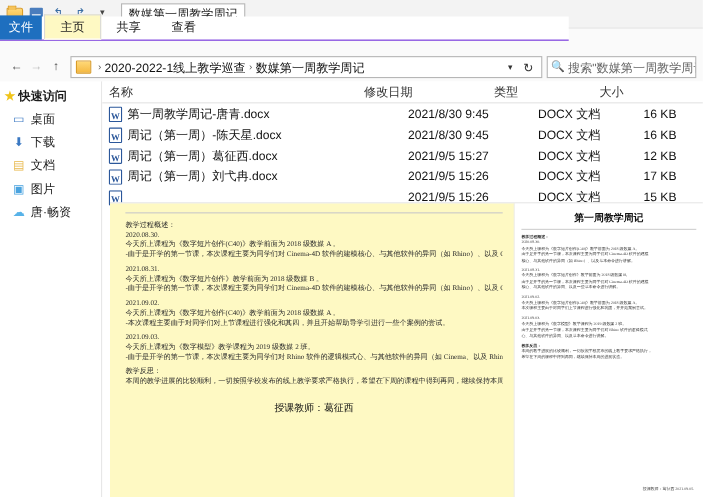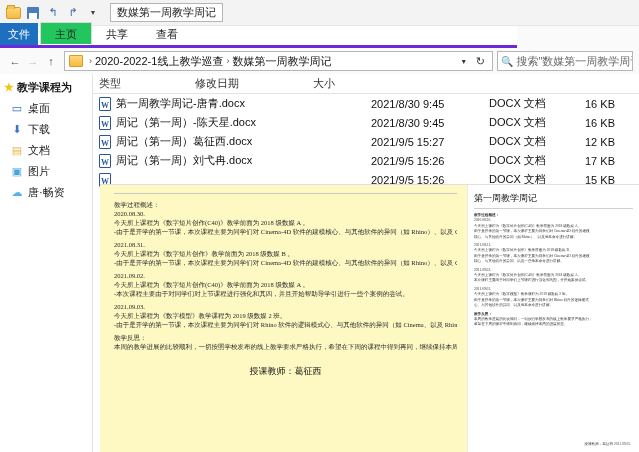--- a/index.html
+++ b/index.html
@@ -55,36 +55,36 @@
   }
   .caret-glyph { font-size: 7px; color: #444; }
   .title-text {
     font-size: 11px; color: #1a1a1a; margin-left: 6px;
     border: 1px solid #b5b5b5; background: #fff;
     padding: 1px 6px;
   }
 
   
   .ribbon-tabs {
-    position: absolute; left: 0; top: 26px; width: 517px; height: 22px;
+    position: absolute; left: 0; top: 15px; width: 517px; height: 22px;
     background: #ffffff;
     display: flex; align-items: flex-end;
-    border-bottom: 3px solid #6d28d9;
+    border-bottom: 1px solid #6d28d9;
   }
   .file-tab {
     background: #1e6fbf; color: #fff;
     font-size: 11px; height: 22px; line-height: 22px;
     padding: 0 8px; margin-right: 2px;
   }
   .rtab {
     font-size: 11px; color: #222; height: 22px; line-height: 22px;
     padding: 0 14px;
   }
   .rtab.active {
-    background: #22c55e; border: 1px solid #d9d9d9; border-bottom-color: #fff;
+    background: #fef9c3; border: 1px solid #d9d9d9; border-bottom-color: #fff;
     height: 23px;
   }
 
   
   .navbar {
     position: absolute; left: 0; top: 48px; width: 639px; height: 26px;
     background: #fafafa;
     display: flex; align-items: center;
     padding: 0 6px;
   }
@@ -207,22 +207,22 @@
     font-size: 6.5px; color: #2a2a2a; line-height: 9px;
     font-family: "Liberation Serif", serif;
     white-space: nowrap; overflow: hidden;
   }
   .dl-line.gap { height: 4px; }
   .dl-sign {
     text-align: center; font-size: 9px; color: #111; margin-top: 14px;
     font-family: "Liberation Serif", serif;
   }
   .dr-title {
-    font-size: 9px; color: #111;
-    font-family: "Liberation Serif", serif; margin: 2px 0 3px 0;
+    text-align: center; font-size: 9px; color: #111;
+    font-family: "Liberation Serif", serif; margin: 2px 0 3px 0; font-weight: bold;
   }
   .dr-rule { height: 1px; background: #cfcfcf; margin-bottom: 4px; }
   .dr-line {
     font-size: 3.6px; color: #333; line-height: 5.4px;
     font-family: "Liberation Serif", serif;
     white-space: nowrap; overflow: hidden;
   }
   .dr-line.b { font-weight: bold; }
   .dr-line.gap { height: 3px; }
   .dr-foot {
@@ -277,21 +277,21 @@
       <span class="search-icon">🔍</span>
       <span>搜索"数媒第一周教学周记"</span>
     </div>
   </div>
 
   <div class="body">
 
     <div class="nav-pane">
       <div class="nav-head">
         <span class="nav-star">★</span>
-        <span>教学课程为</span>
+        <span>快速访问</span>
       </div>
       <div class="nav-item">
         <span class="ni-icon ni-desktop">▭</span>
         <span>桌面</span>
       </div>
       <div class="nav-item">
         <span class="ni-icon ni-down">⬇</span>
         <span>下载</span>
       </div>
       <div class="nav-item">
@@ -303,22 +303,23 @@
         <span>图片</span>
       </div>
       <div class="nav-item">
         <span class="ni-icon ni-cloud">☁</span>
         <span>唐·畅资</span>
       </div>
     </div>
 
     <div class="file-pane">
       <div class="col-head">
+        <div class="ch ch-name">名称</div>
+        <div class="ch ch-date">修改日期</div>
         <div class="ch ch-type">类型</div>
-        <div class="ch ch-date">修改日期</div>
         <div class="ch ch-size">大小</div>
       </div>
 
       <div class="row">
         <div class="cell c-name">
           <span class="docx-icon"></span>
           <span>第一周教学周记-唐青.docx</span>
         </div>
         <div class="cell c-date">2021/8/30 9:45</div>
         <div class="cell c-type">DOCX 文档</div>

